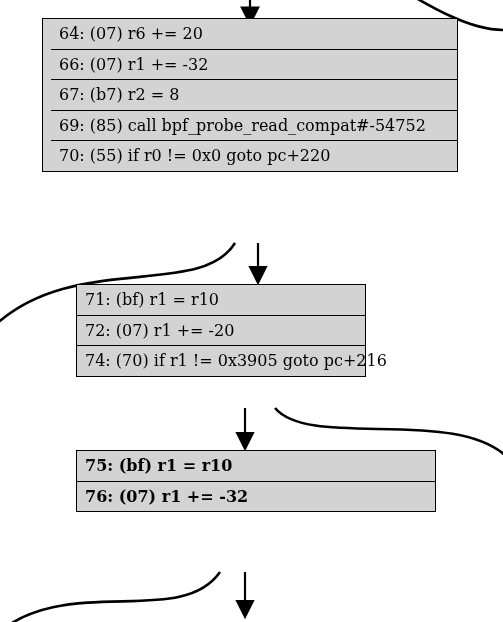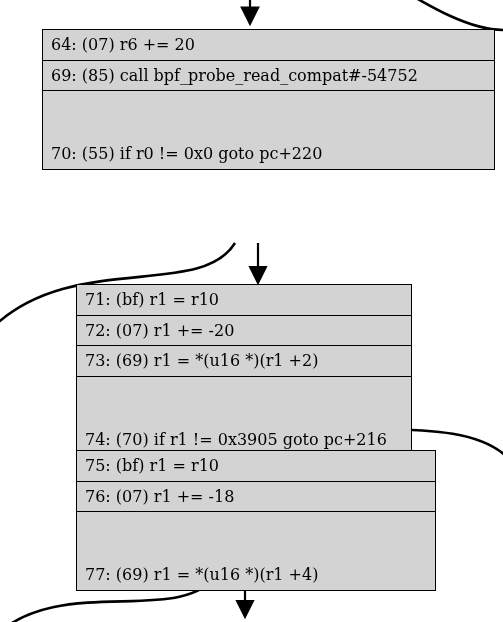--- a/index.html
+++ b/index.html
@@ -34,26 +34,25 @@
   }
   .row {
     border-bottom: 1.5px solid #000000;
     padding: 4px 8px 4px 8px;
     line-height: 1.35;
     white-space: nowrap;
     box-sizing: border-box;
   }
   .row:last-child {
     border-bottom: none;
-    margin-top: 48px;
   }
   
-  #block-a { left: 42px;  top: 29px;  width: 453px; }
-  #block-b { left: 76px;  top: 284px; width: 336px; }
-  #block-c { left: 76px;  top: 450px; width: 360px; }
+  #block-a { left: 42px;  top: 18px;  width: 416px; padding-left: 8px; }
+  #block-b { left: 76px;  top: 284px; width: 290px; }
+  #block-c { left: 76px;  top: 450px; width: 360px; font-weight: bold; }
 </style>
 </head>
 <body>
 
 <div class="canvas">
 
   <svg class="edges" viewBox="0 0 503 622">
     <defs>
       <marker id="arrow" viewBox="0 0 12 12" refX="10" refY="6" markerWidth="9" markerHeight="9" orient="auto-start-reverse">
         <path d="M 0 0 L 12 6 L 0 12 z" fill="#000000"></path>
@@ -72,30 +71,30 @@
 
     <path d="M 275 408 C 310 450 460 405 510 460" stroke="#000000" stroke-width="2.6" fill="none"></path>
 
     <path d="M 245 572 L 245 616" stroke="#000000" stroke-width="2.2" fill="none" marker-end="url(#arrow)"></path>
 
     <path d="M 220 572 C 180 630 60 570 -10 640" stroke="#000000" stroke-width="2.6" fill="none"></path>
   </svg>
 
   <div id="block-a" class="block">
     <div class="row">64: (07) r6 += 20</div>
+    <div class="row">66: (07) r1 += -32</div>
+    <div class="row">67: (b7) r2 = 8</div>
     <div class="row">69: (85) call bpf_probe_read_compat#-54752</div>
     <div class="row">70: (55) if r0 != 0x0 goto pc+220</div>
   </div>
 
   <div id="block-b" class="block">
     <div class="row">71: (bf) r1 = r10</div>
     <div class="row">72: (07) r1 += -20</div>
-    <div class="row">73: (69) r1 = *(u16 *)(r1 +2)</div>
     <div class="row">74: (70) if r1 != 0x3905 goto pc+216</div>
   </div>
 
   <div id="block-c" class="block">
     <div class="row">75: (bf) r1 = r10</div>
-    <div class="row">76: (07) r1 += -18</div>
-    <div class="row">77: (69) r1 = *(u16 *)(r1 +4)</div>
+    <div class="row">76: (07) r1 += -32</div>
   </div>
 
 </div>
 
 </body></html>

